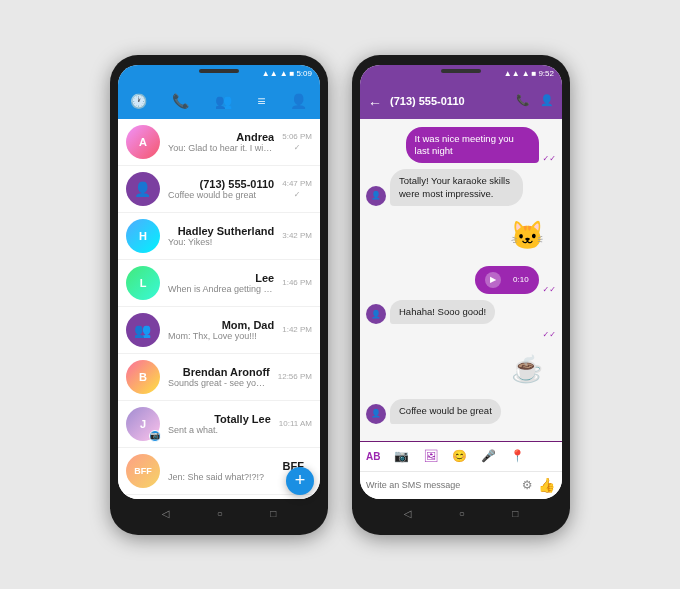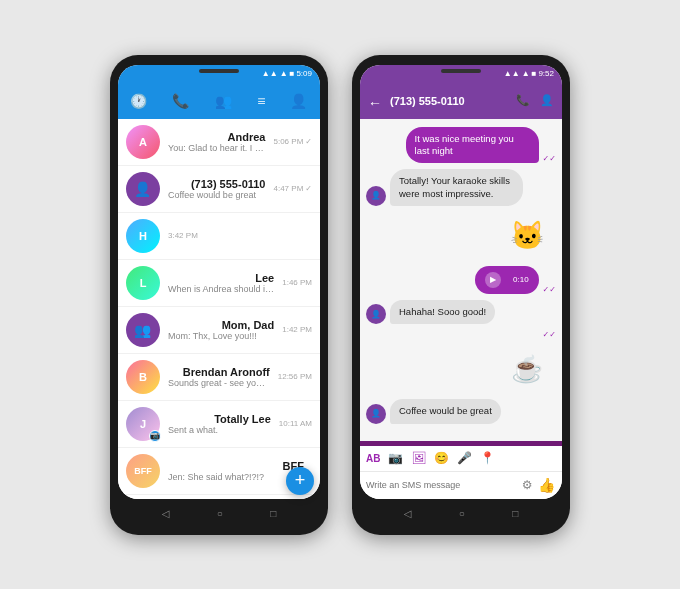--- a/index.html
+++ b/index.html
@@ -124,21 +124,21 @@
     }
     .conv-preview {
       font-size: 9px;
       color: #888;
       white-space: nowrap;
       overflow: hidden;
       text-overflow: ellipsis;
     }
     .conv-meta {
       display: flex;
-      flex-direction: row;
+      flex-direction: column;
       align-items: center;
       gap: 2px;
     }
     .conv-time {
       font-size: 8px;
       color: #aaa;
     }
     .conv-check {
       font-size: 8px;
       color: #aaa;
@@ -288,25 +288,25 @@
       height: 2px;
       background: rgba(255,255,255,0.5);
       border-radius: 1px;
     }
     .audio-time {
       color: #fff;
       font-size: 8px;
     }
     .chat-toolbar {
       background: #fff;
-      border-top: 5px solid #701a75;
+      border-top: 1px solid #701a75;
       display: flex;
       align-items: center;
       padding: 4px 6px;
-      gap: 8px;
+      gap: 14px;
       height: 30px;
     }
     .toolbar-icon {
       color: #9c27b0;
       font-size: 12px;
     }
     .chat-input-row {
       background: #fff;
       display: flex;
       align-items: center;
@@ -403,30 +403,34 @@
             <div class="conv-preview">Coffee would be great</div>
           </div>
           <div class="conv-meta">
             <span class="conv-time">4:47 PM</span>
             <span class="conv-check">✓</span>
           </div>
         </div>
 
         <div class="conv-item">
           <div class="avatar av-hadley">H</div>
+          <div class="conv-info">
+            <div class="conv-name">Hadley Sutherland</div>
+            <div class="conv-preview">You: Yikes!</div>
+          </div>
           <div class="conv-meta">
             <span class="conv-time">3:42 PM</span>
           </div>
         </div>
 
         <div class="conv-item">
           <div class="avatar av-lee">L</div>
           <div class="conv-info">
             <div class="conv-name">Lee</div>
-            <div class="conv-preview">When is Andrea should in?</div>
+            <div class="conv-preview">When is Andrea getting in?</div>
           </div>
           <div class="conv-meta">
             <span class="conv-time">1:46 PM</span>
           </div>
         </div>
 
         <div class="conv-item">
           <div class="avatar purple-bg" style="font-size:14px;">👥</div>
           <div class="conv-info">
             <div class="conv-name">Mom, Dad</div>

